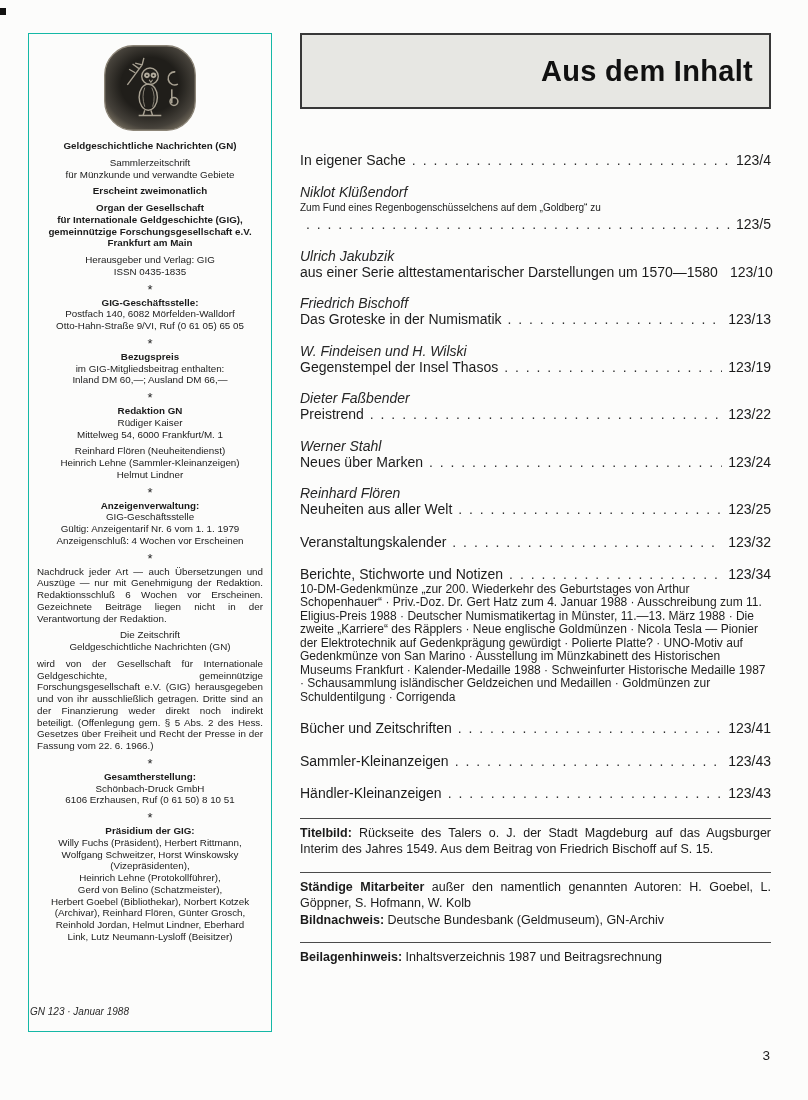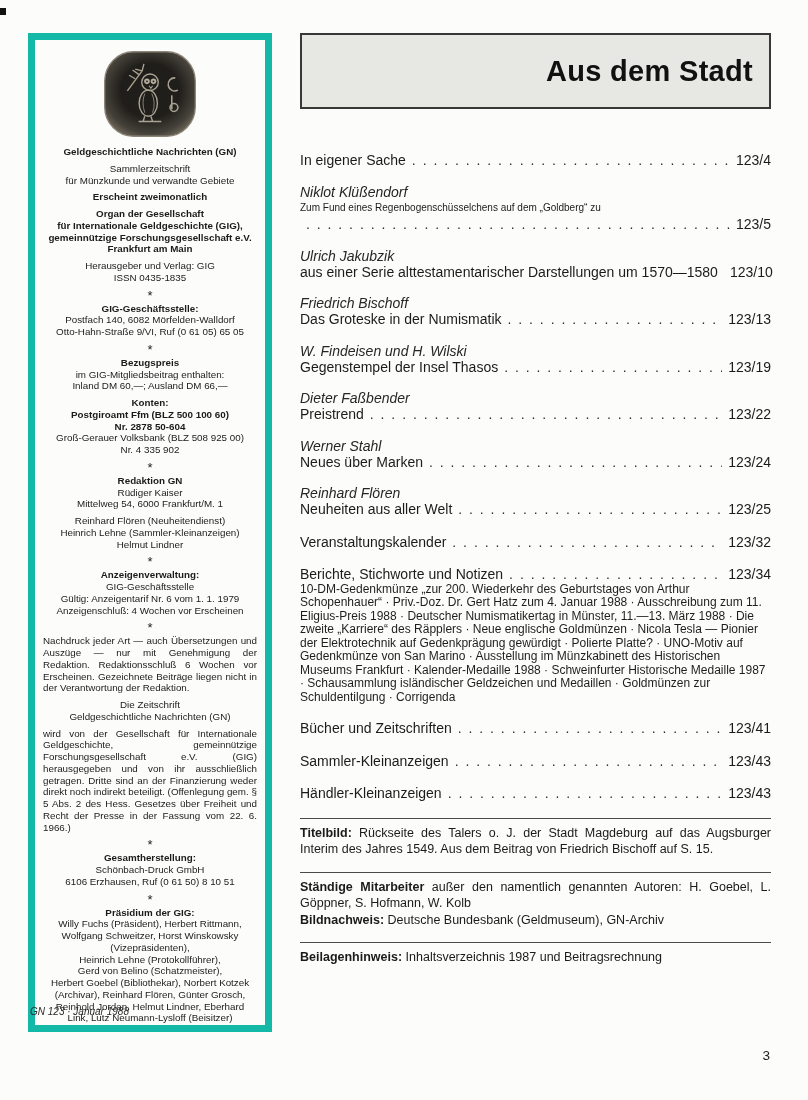--- a/index.html
+++ b/index.html
@@ -6,21 +6,21 @@
   body{
     width:808px;height:1100px;position:relative;overflow:hidden;
     background:#fcfcfb;color:#1b1b1b;
     font-family:"Liberation Sans", sans-serif;
   }
   .scan-mark{position:absolute;left:0;top:8px;width:6px;height:7px;background:#111;}
 
   
   .sidebar{
     position:absolute;left:28px;top:33px;width:244px;height:999px;
-    border:7px solid #14b8a6;box-sizing:border-box;
+    border:1px solid #14b8a6;box-sizing:border-box;
     padding:10px 7px 4px 7px;text-align:center;overflow:hidden;
     font-size:9.8px;line-height:1.2;
   }
   .logo-wrap{margin:0 auto 8px auto;width:96px;height:88px;}
   .mast-block{margin:0 0 5px 0;}
   .mast-line{white-space:nowrap;}
   .mast-line.bold{font-weight:bold;}
   .mast-justify{text-align:justify;margin:0 1px 5px 1px;}
   .mast-sep{font-size:13px;line-height:13px;margin:1px 0;}
 
@@ -117,27 +117,20 @@
         <div class="mast-line bold">GIG-Geschäftsstelle:</div>
         <div class="mast-line">Postfach 140, 6082 Mörfelden-Walldorf</div>
         <div class="mast-line">Otto-Hahn-Straße 9/VI, Ruf (0 61 05) 65 05</div>
       </div>
       <div class="mast-sep">*</div>
       <div class="mast-block">
         <div class="mast-line bold">Bezugspreis</div>
         <div class="mast-line">im GIG-Mitgliedsbeitrag enthalten:</div>
         <div class="mast-line">Inland DM 60,—; Ausland DM 66,—</div>
       </div>
-      <div class="mast-block">
-        <div class="mast-line bold">Konten:</div>
-        <div class="mast-line bold">Postgiroamt Ffm (BLZ 500 100 60)</div>
-        <div class="mast-line bold">Nr. 2878 50-604</div>
-        <div class="mast-line">Groß-Gerauer Volksbank (BLZ 508 925 00)</div>
-        <div class="mast-line">Nr. 4 335 902</div>
-      </div>
       <div class="mast-sep">*</div>
       <div class="mast-block">
         <div class="mast-line bold">Redaktion GN</div>
         <div class="mast-line">Rüdiger Kaiser</div>
         <div class="mast-line">Mittelweg 54, 6000 Frankfurt/M. 1</div>
       </div>
       <div class="mast-block">
         <div class="mast-line">Reinhard Flören (Neuheitendienst)</div>
         <div class="mast-line">Heinrich Lehne (Sammler-Kleinanzeigen)</div>
         <div class="mast-line">Helmut Lindner</div>
@@ -175,21 +168,21 @@
         <div class="mast-line">Reinhold Jordan, Helmut Lindner, Eberhard</div>
         <div class="mast-line">Link, Lutz Neumann-Lysloff (Beisitzer)</div>
       </div>
     </div>
 </div>
 
 <div class="footer-left">GN 123 · Januar 1988</div>
 
 <div class="main">
   <div class="header-box">
-    <span class="header-title">Aus dem Stadt</span>
+    <span class="header-title">Aus dem Inhalt</span>
   </div>
   <div id="tocList">
       <div class="toc-entry">
         <div class="toc-row">
           <span class="toc-title">In eigener Sache</span>
           <span class="dots"></span>
           <span class="page-ref">123/4</span>
         </div>
       </div>
       <div class="toc-entry">

